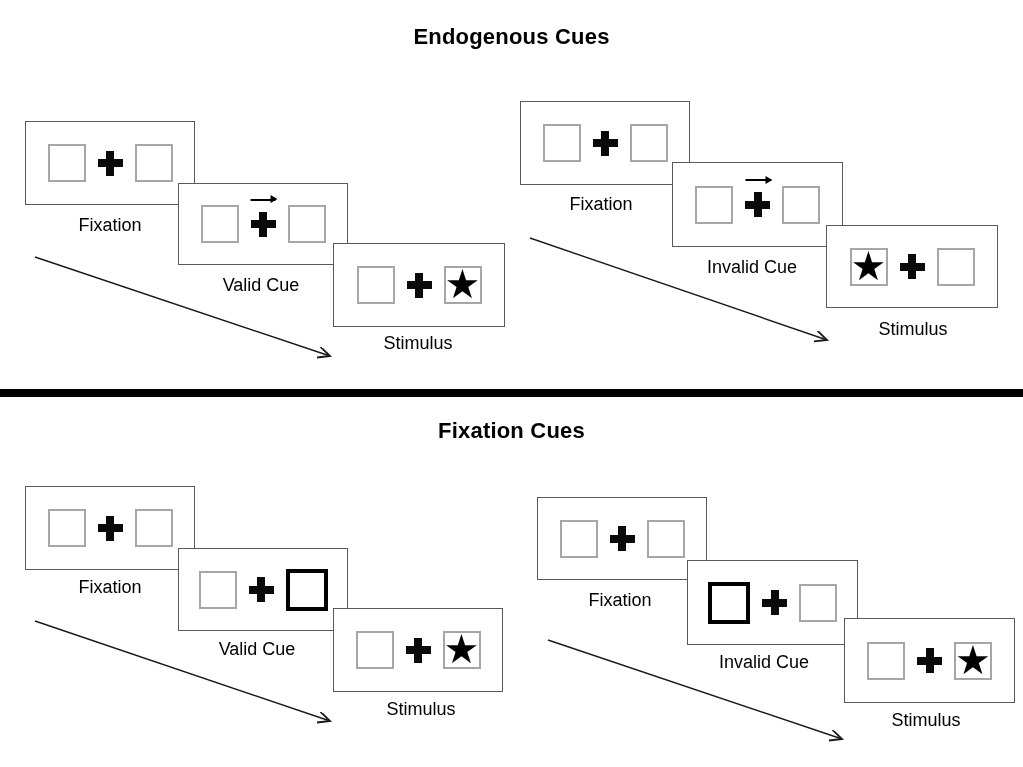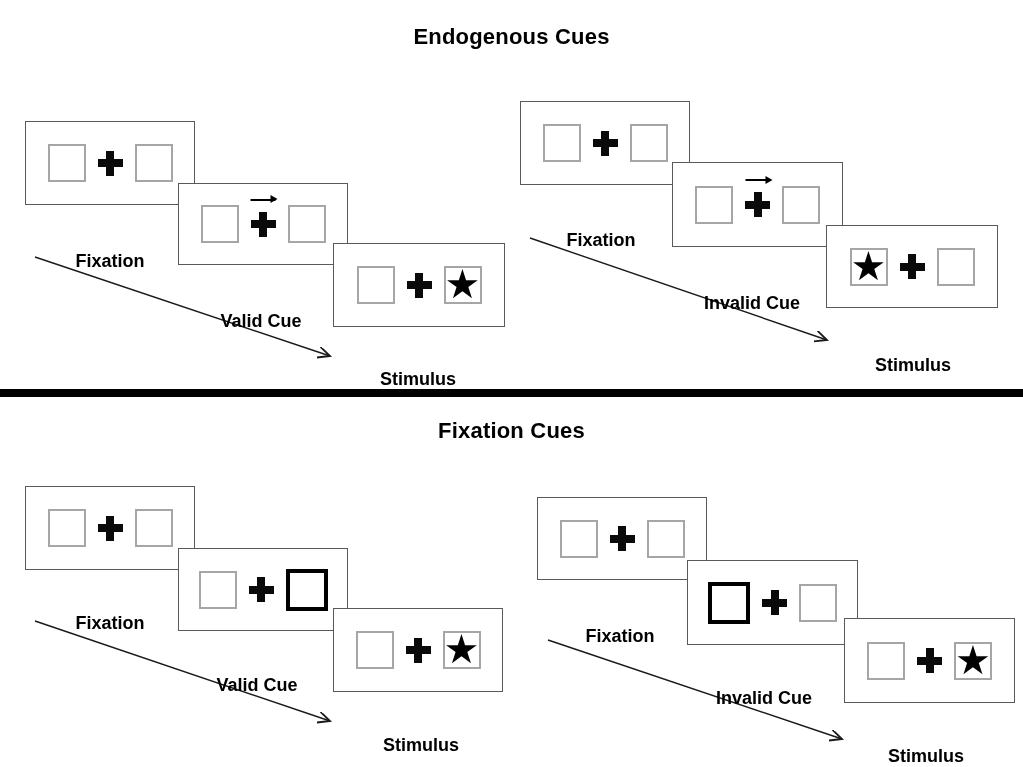--- a/index.html
+++ b/index.html
@@ -32,21 +32,21 @@
     position:absolute; left:50%; top:-13px; transform:translateX(-50%);
     width:25px; height:2px; background:#000;
   }
   .cue-arrow::after {
     content:""; position:absolute; right:-2px; top:-3.5px; width:0; height:0;
     border-left:7px solid #000; border-top:4.5px solid transparent; border-bottom:4.5px solid transparent;
   }
   .star { font-family:"DejaVu Sans", sans-serif; font-size:40px; line-height:34px; margin-top:-2px; color:#000; }
   .step-label {
     position:absolute; transform:translateX(-50%); white-space:nowrap;
-    font-size:18px; font-weight:bold; color:#000;margin-top:36px;
+    font-size:18px; font-weight:normal; color:#000;
   }
   .arrows { position:absolute; left:0; top:0; pointer-events:none; z-index:0; }
 </style>
 </head>
 <body>
 
 <div class="canvas">
 
   <svg class="arrows" width="1023" height="767" viewBox="0 0 1023 767">
     <defs>

